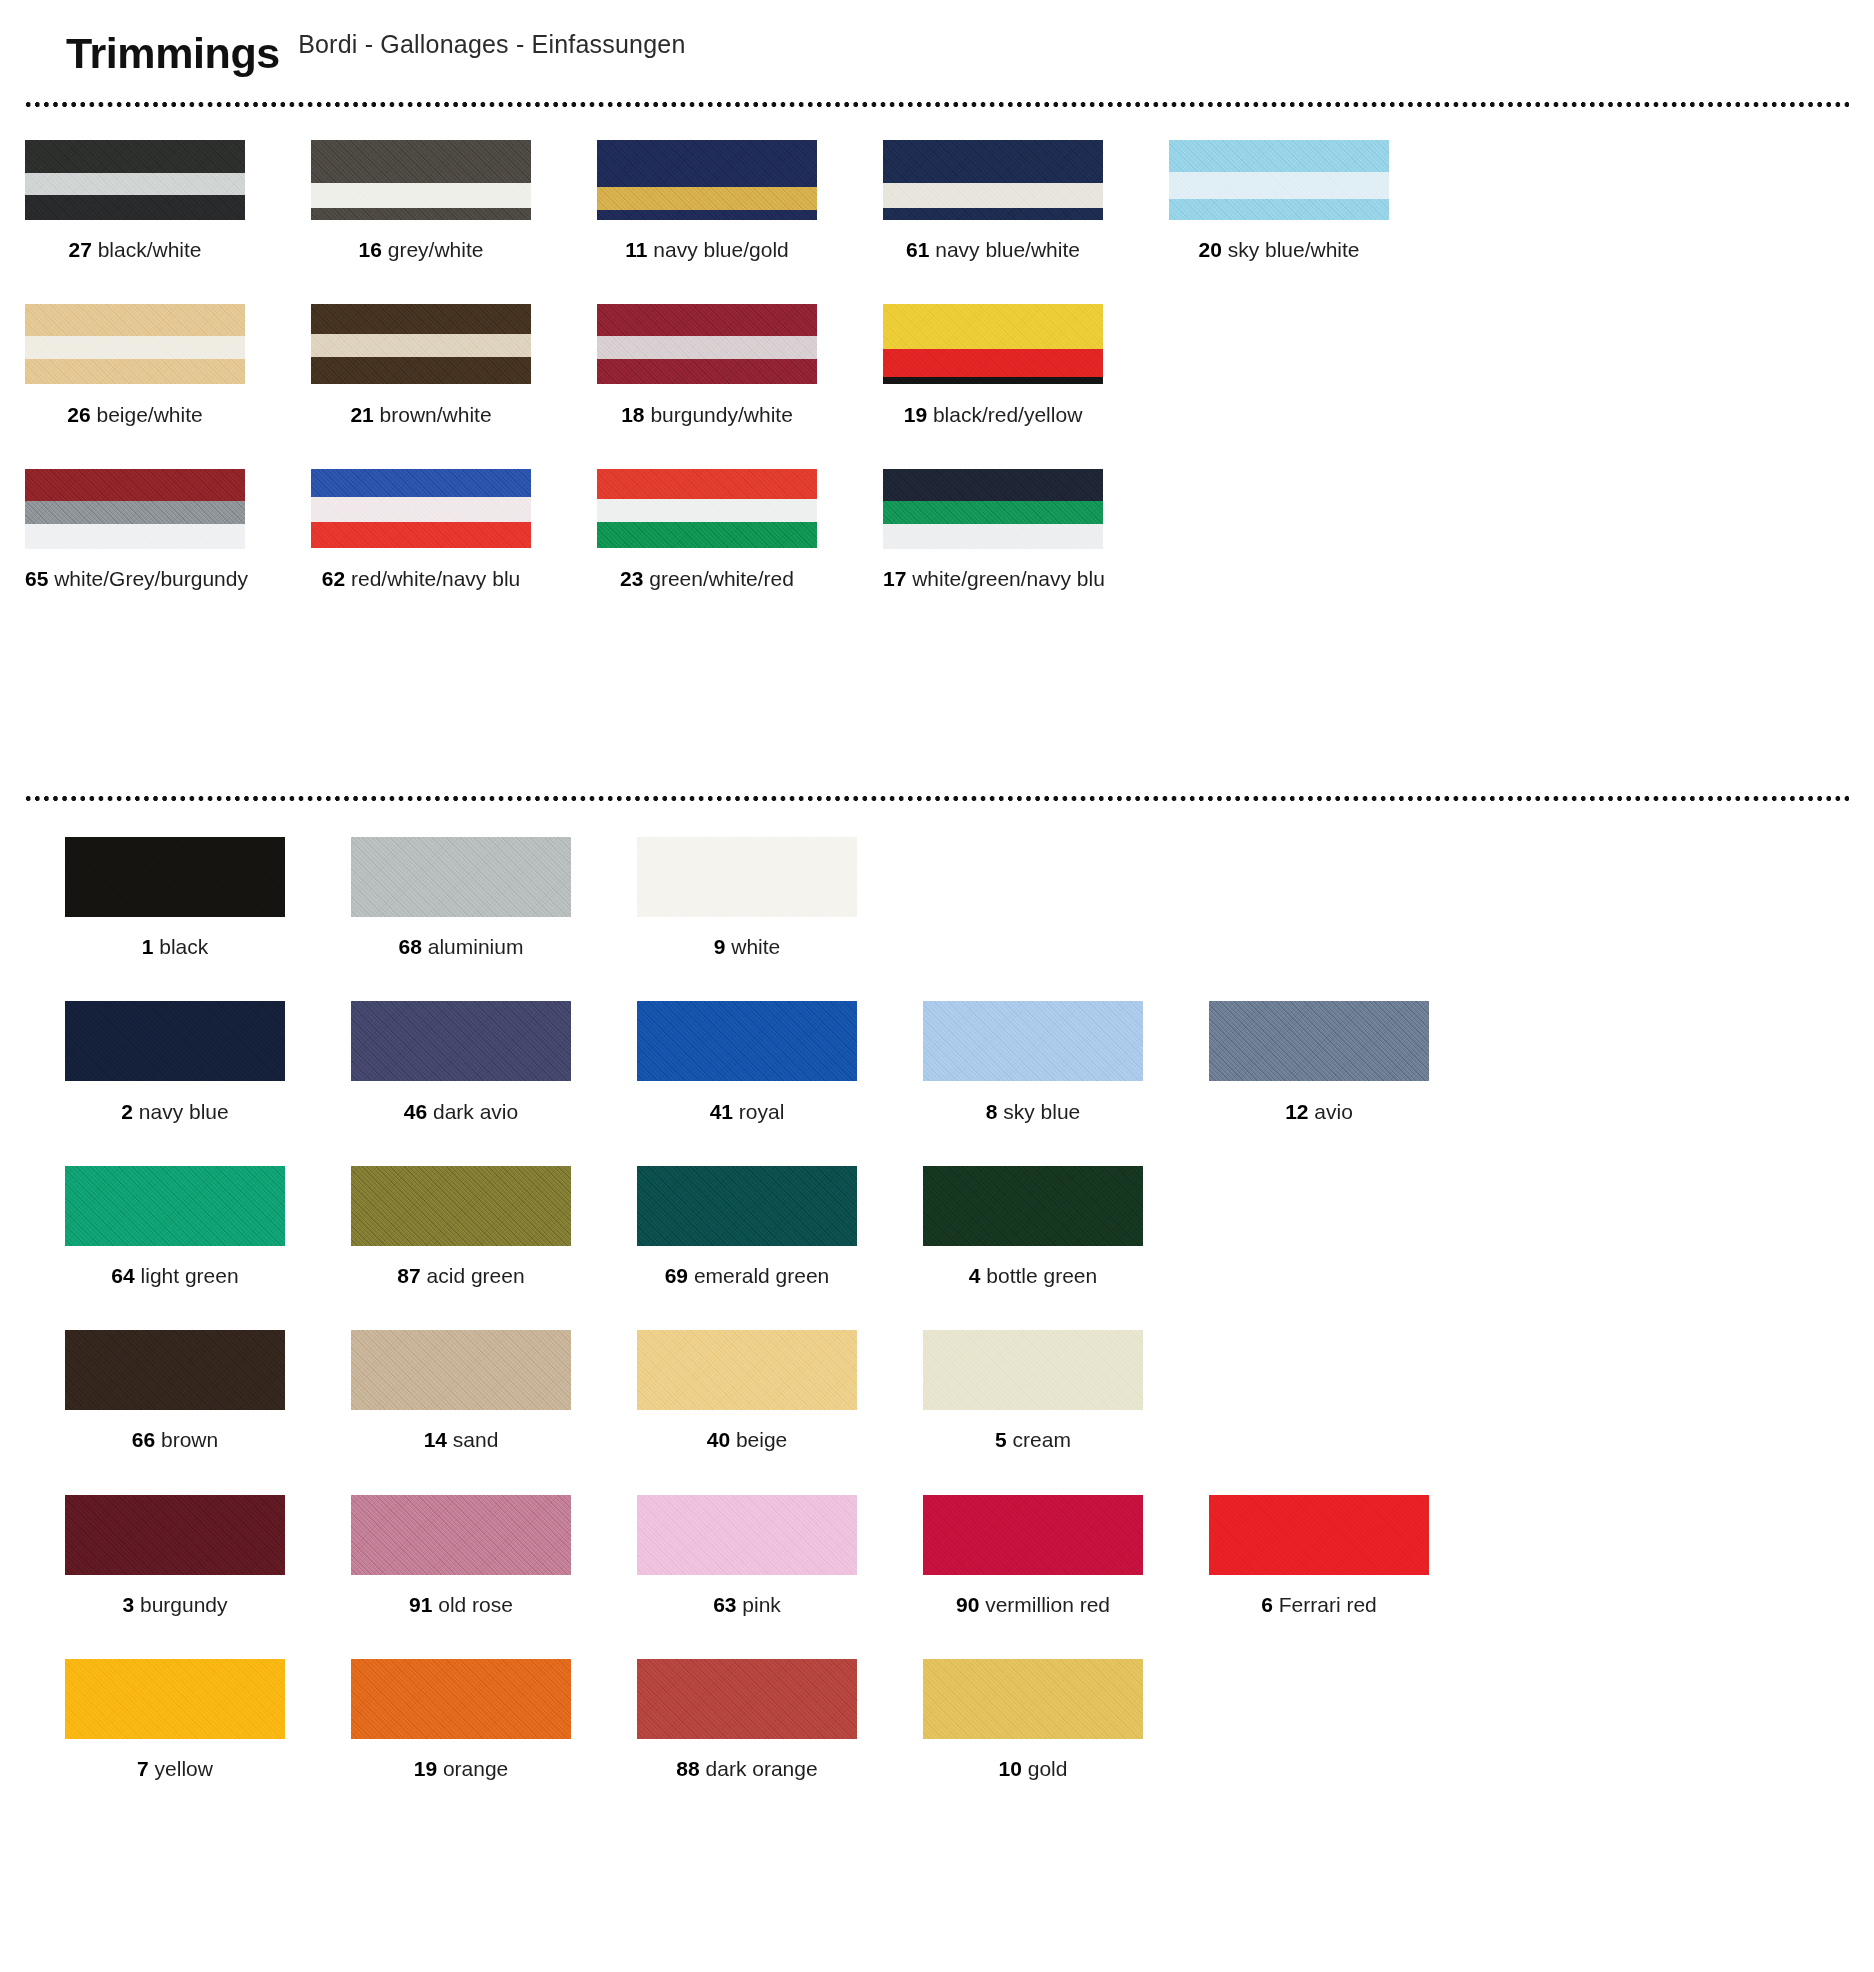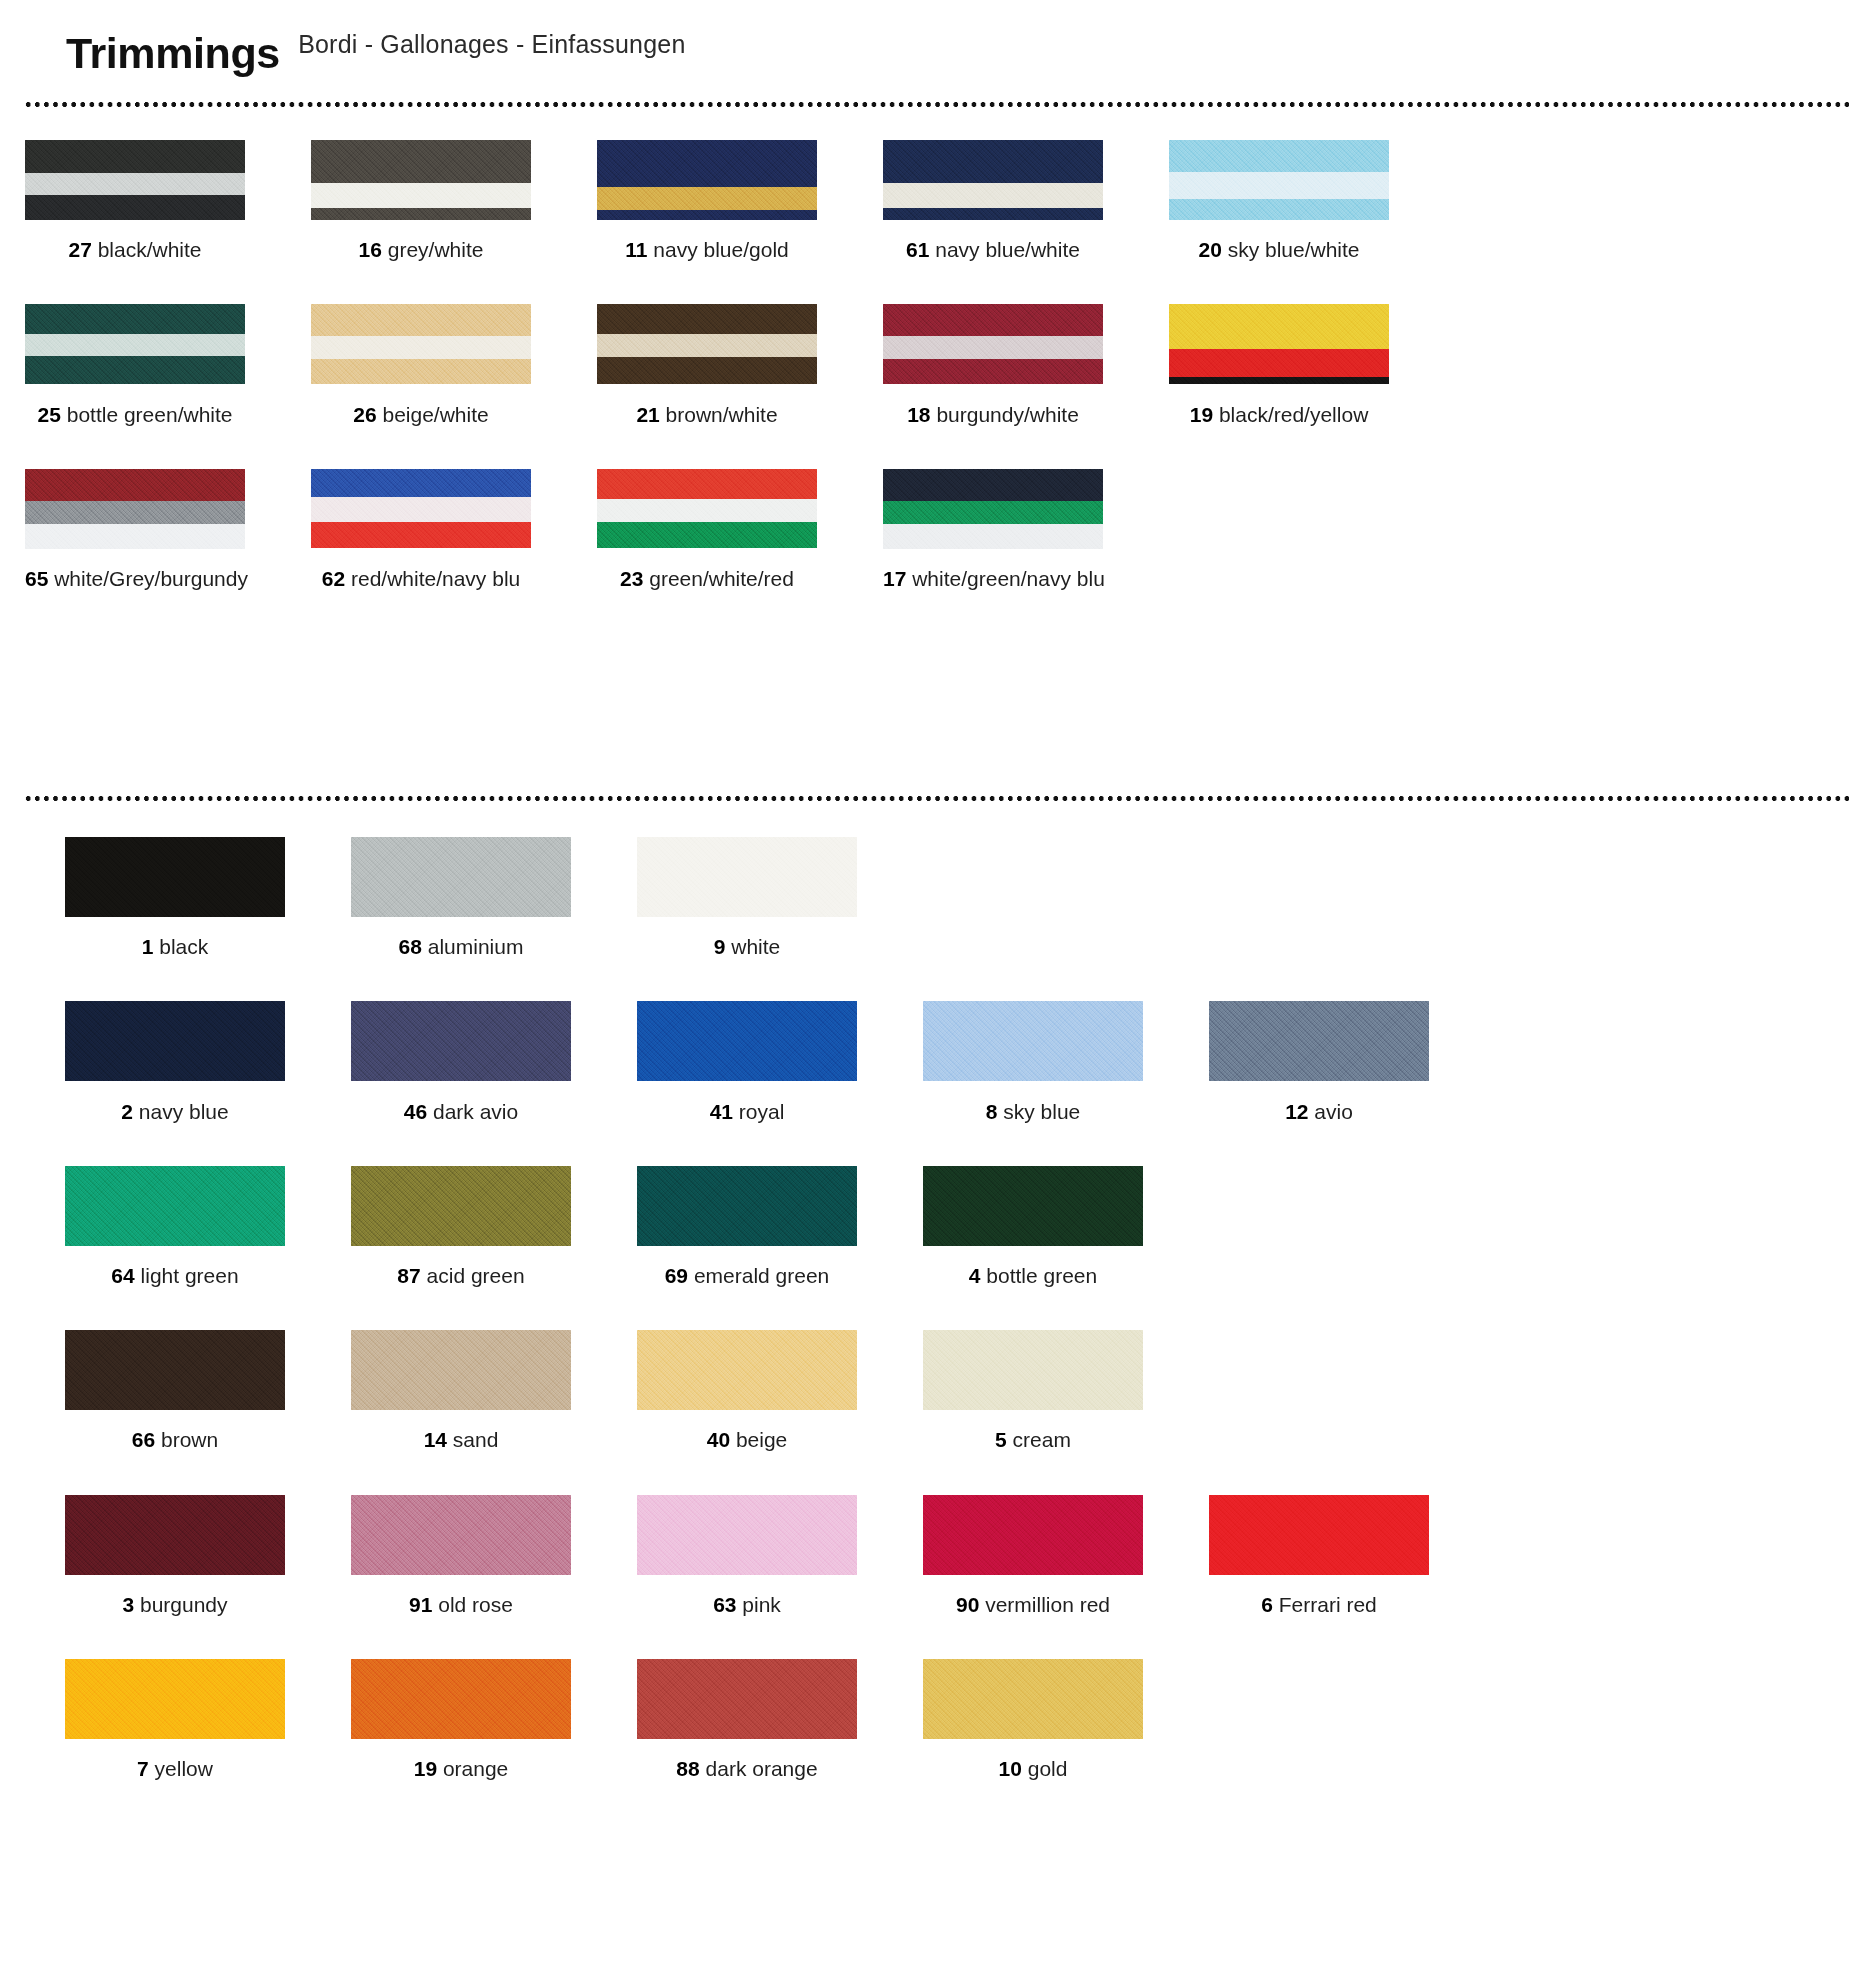--- a/index.html
+++ b/index.html
@@ -191,28 +191,20 @@
             <div class="band" style="background: rgb(147, 210, 230); height: 32px;"></div>
             <div class="band" style="background: rgb(223, 238, 245); height: 26.6px;"></div>
             <div class="band" style="background: rgb(147, 210, 230); height: 21.6px;"></div>
           </div>
           <div class="caption"><span class="code">20</span><span class="cname"> sky blue/white</span></div>
         </div>
       </div>
       <div class="sw-row row-gap-striped">
         <div class="sw-cell">
           <div class="chip">
-            <div class="band" style="background: rgb(27, 71, 65); height: 30px;"></div>
-            <div class="band" style="background: rgb(207, 220, 216); height: 21.6px;"></div>
-            <div class="band" style="background: rgb(27, 71, 65); height: 28px;"></div>
-          </div>
-          <div class="caption"><span class="code">25</span><span class="cname"> bottle green/white</span></div>
-        </div>
-        <div class="sw-cell">
-          <div class="chip">
             <div class="band" style="background: rgb(227, 198, 143); height: 32px;"></div>
             <div class="band" style="background: rgb(239, 236, 227); height: 23px;"></div>
             <div class="band" style="background: rgb(227, 198, 143); height: 25px;"></div>
           </div>
           <div class="caption"><span class="code">26</span><span class="cname"> beige/white</span></div>
         </div>
         <div class="sw-cell">
           <div class="chip">
             <div class="band" style="background: rgb(66, 48, 31); height: 30px;"></div>
             <div class="band" style="background: rgb(221, 210, 187); height: 23px;"></div>

